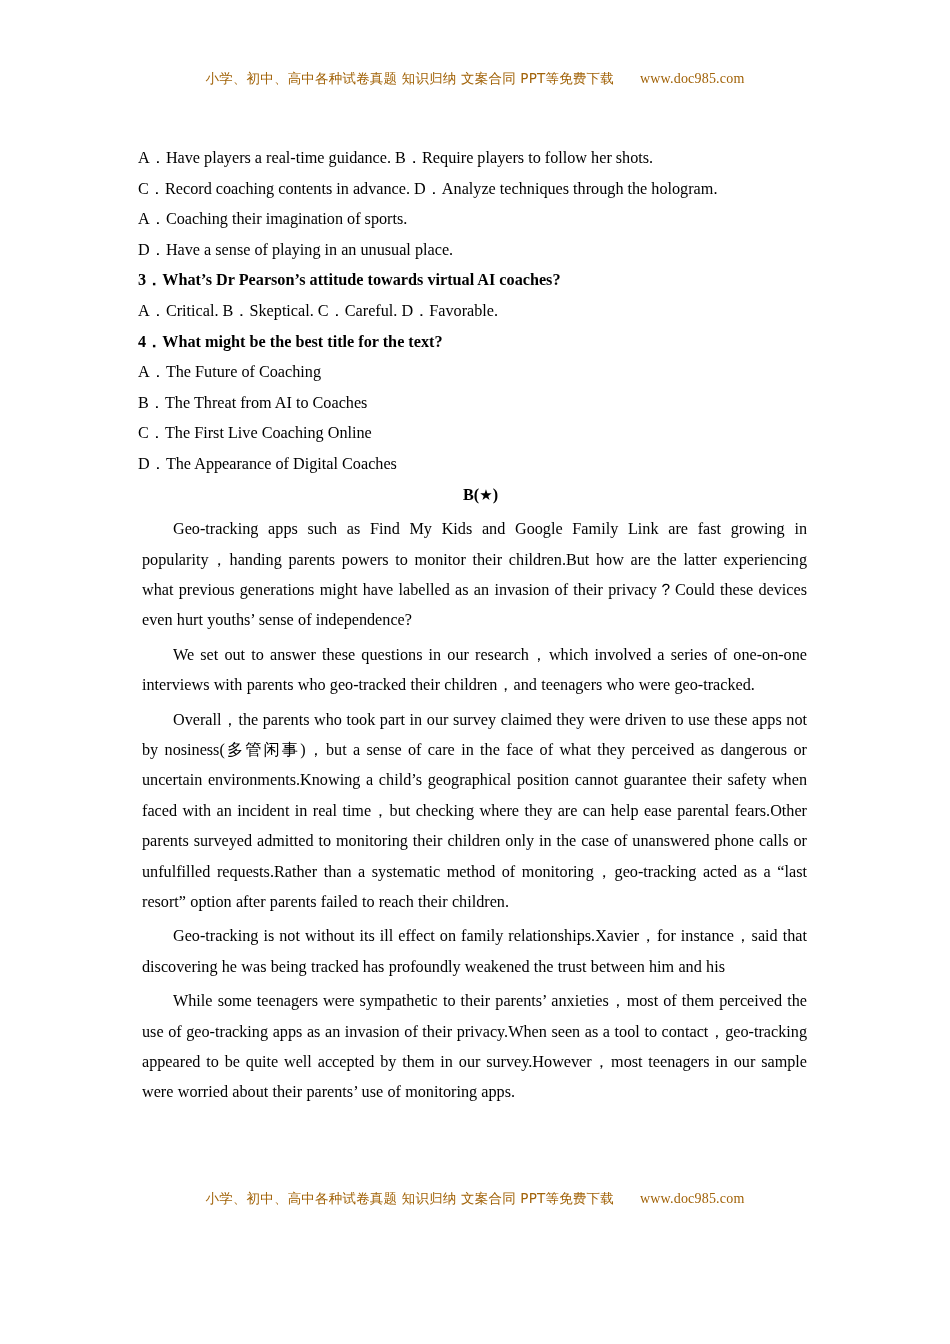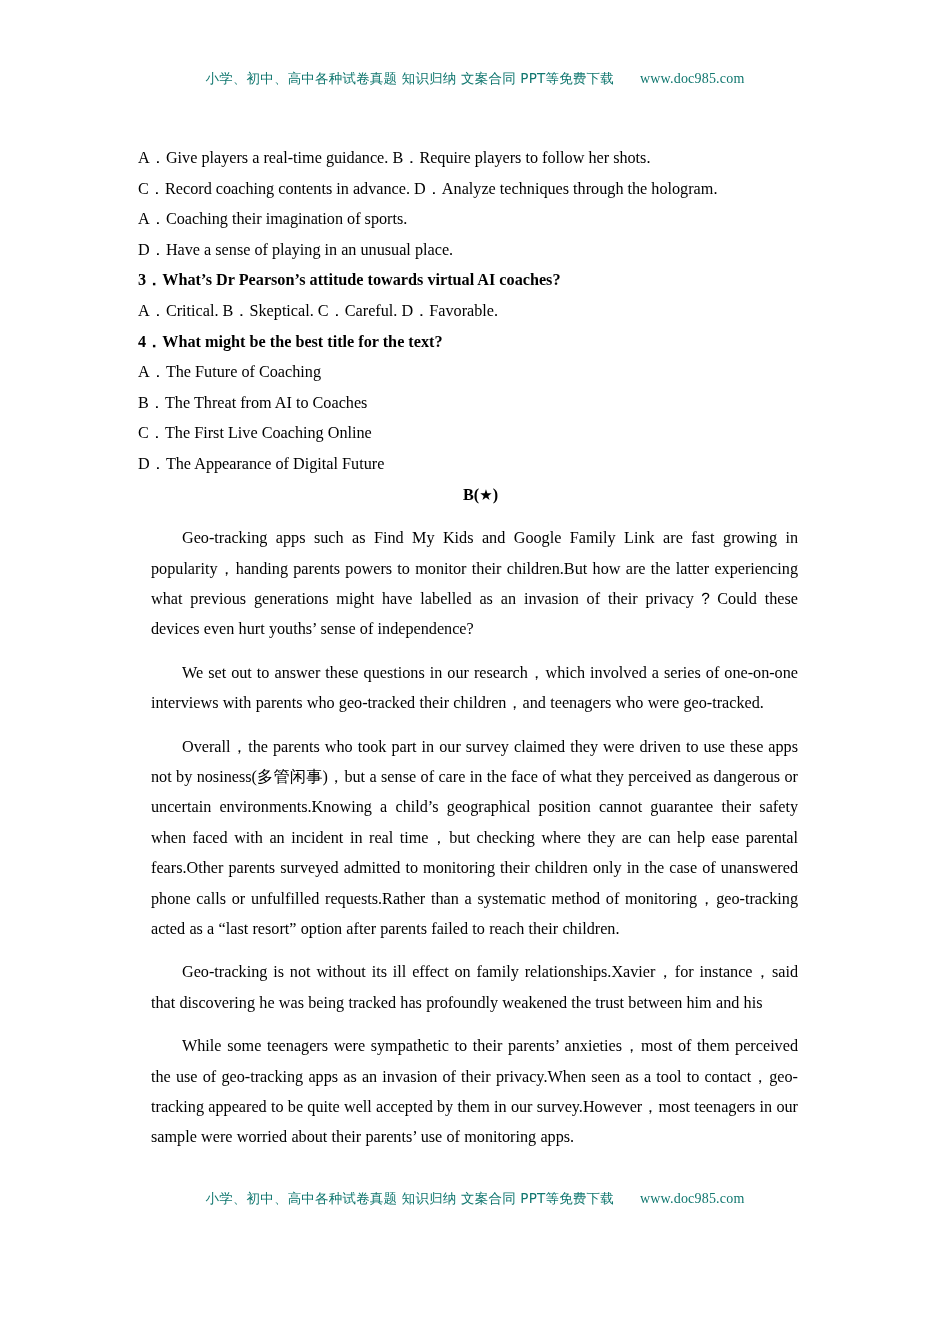--- a/index.html
+++ b/index.html
@@ -20,21 +20,21 @@
     box-sizing: border-box;
   }
 
   
   .watermark {
     position: absolute;
     left: 0;
     width: 950px;
     text-align: center;
     font-size: 14.5px;
-    color: #0f766e;
+    color: #a16207;
     letter-spacing: 0.2px;
     white-space: nowrap;
   }
   .watermark .cn {
     font-family: "DejaVu Sans", "Liberation Sans", sans-serif;
     font-size: 13.5px;
   }
   .watermark .url {
     font-family: "Liberation Serif", "DejaVu Serif", serif;
     font-size: 14px;
@@ -72,53 +72,53 @@
   }
   .section-label .star {
     font-family: "DejaVu Sans", sans-serif;
     font-size: 15px;
   }
 
   
   .para {
     font-size: 16.2px;
     line-height: 30.4px;
-    margin: 13px;
+    margin: 4px;
     text-align: justify;
     text-align-last: left;
     text-justify: inter-word;
     text-indent: 31px;
     word-spacing: 0.2px;
   }
 </style>
 </head>
 <body>
 
 <div class="page">
 
   <div class="watermark" id="header-watermark">
     <span class="cn">小学、初中、高中各种试卷真题 知识归纳 文案合同 PPT等免费下载</span><span class="url">www.doc985.com</span>
   </div>
 
   <div class="content">
 
-    <p class="line">A．Give players a real-time guidance.  B．Require players to follow her shots.</p>
+    <p class="line">A．Have players a real-time guidance.  B．Require players to follow her shots.</p>
     <p class="line">C．Record coaching contents in advance.    D．Analyze techniques through the hologram.</p>
 
     <p class="line">A．Coaching their imagination of sports.</p>
     <p class="line">D．Have a sense of playing in an unusual place.</p>
 
     <p class="line q">3．What’s Dr Pearson’s attitude towards virtual AI coaches?</p>
     <p class="line">A．Critical. B．Skeptical. C．Careful. D．Favorable.</p>
 
     <p class="line q">4．What might be the best title for the text?</p>
     <p class="line">A．The Future of Coaching</p>
     <p class="line">B．The Threat from AI to Coaches</p>
     <p class="line">C．The First Live Coaching Online</p>
-    <p class="line">D．The Appearance of Digital Future</p>
+    <p class="line">D．The Appearance of Digital Coaches</p>
 
     <p class="section-label"><span>B</span><span>(</span><span class="star">★</span><span>)</span></p>
 
     <p class="para">Geo-tracking apps such as Find My Kids and Google Family Link are fast growing in popularity，handing parents powers to monitor their children.But how are the latter experiencing what previous generations might have labelled as an invasion of their privacy？Could these devices even hurt youths’ sense of independence?</p>
     <p class="para">We set out to answer these questions in our research，which involved a series of one-on-one interviews with parents who geo-tracked their children，and teenagers who were geo-tracked.</p>
     <p class="para">Overall，the parents who took part in our survey claimed they were driven to use these apps not by nosiness(多管闲事)，but a sense of care in the face of what they perceived as dangerous or uncertain environments.Knowing a child’s geographical position cannot guarantee their safety when faced with an incident in real time，but checking where they are can help ease parental fears.Other parents surveyed admitted to monitoring their children only in the case of unanswered phone calls or unfulfilled requests.Rather than a systematic method of monitoring，geo-tracking acted as a “last resort” option after parents failed to reach their children.</p>
     <p class="para">Geo-tracking is not without its ill effect on family relationships.Xavier，for instance，said that discovering he was being tracked has profoundly weakened the trust between him and his</p>
     <p class="para">While some teenagers were sympathetic to their parents’ anxieties，most of them perceived the use of geo-tracking apps as an invasion of their privacy.When seen as a tool to contact，geo-tracking appeared to be quite well accepted by them in our survey.However，most teenagers in our sample were worried about their parents’ use of monitoring apps.</p>
 
   </div>

